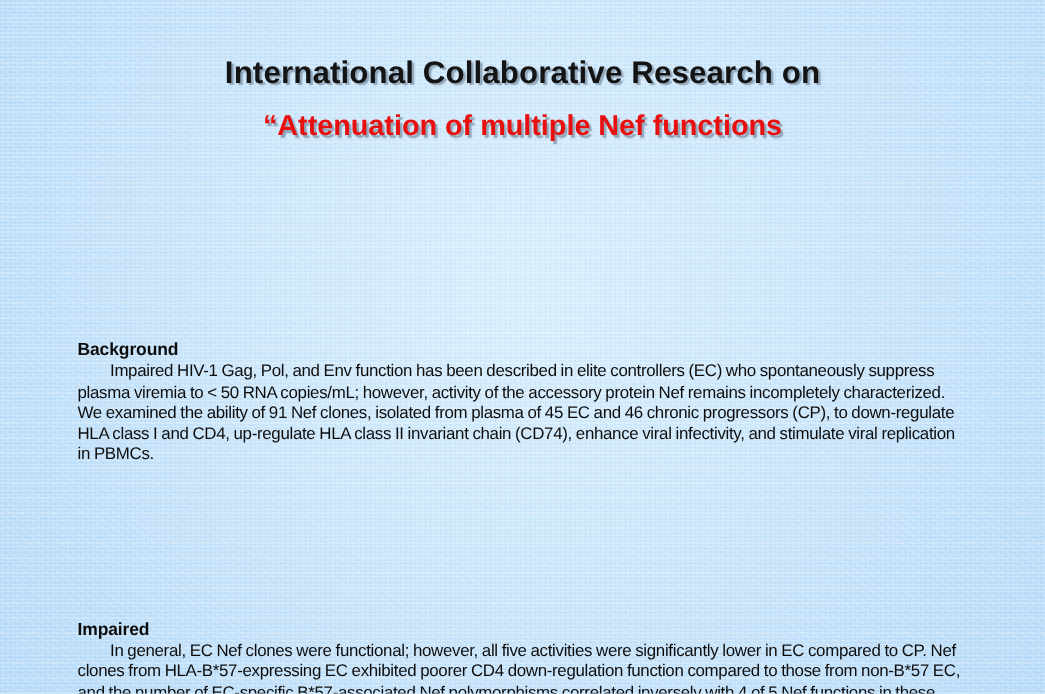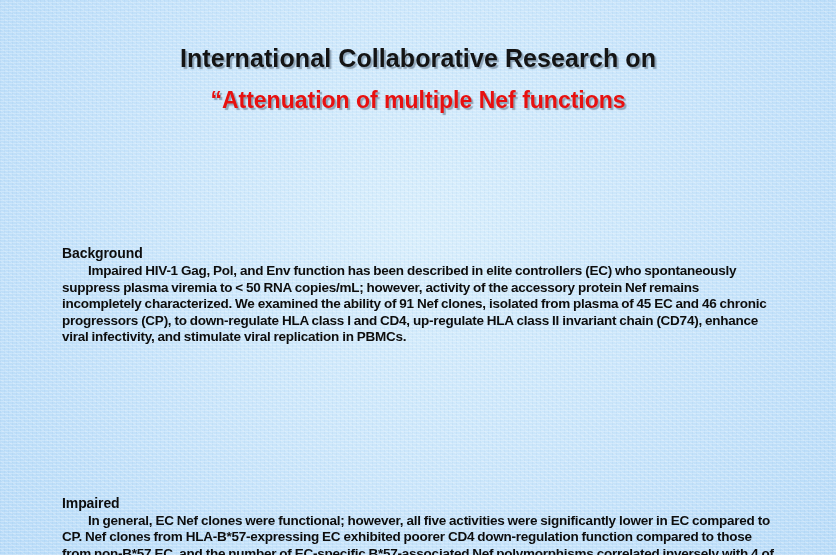--- a/index.html
+++ b/index.html
@@ -63,25 +63,24 @@
     font-weight:bold;
     letter-spacing:-.1px;
     margin-bottom:2px;
   }
   .sec-body{
     font-size:13.5px;
     line-height:16.5px;
     letter-spacing:-.25px;
     text-align:left;
     word-spacing:-.4px;
-    font-weight:bold;
   }
   .sec-body .indent{ padding-left:26px; display:inline-block;}
 
-  #background-section{ top:132px; }
+  #background-section{ top:158px; }
   #results-section{ top:281px; }
 </style>
 </head>
 <body>
 
 <div id="slide">
 
   <div class="title-block">
     <div class="title-main">International Collaborative Research on</div>
     <div class="title-sub">“Attenuation of multiple Nef functions</div>

